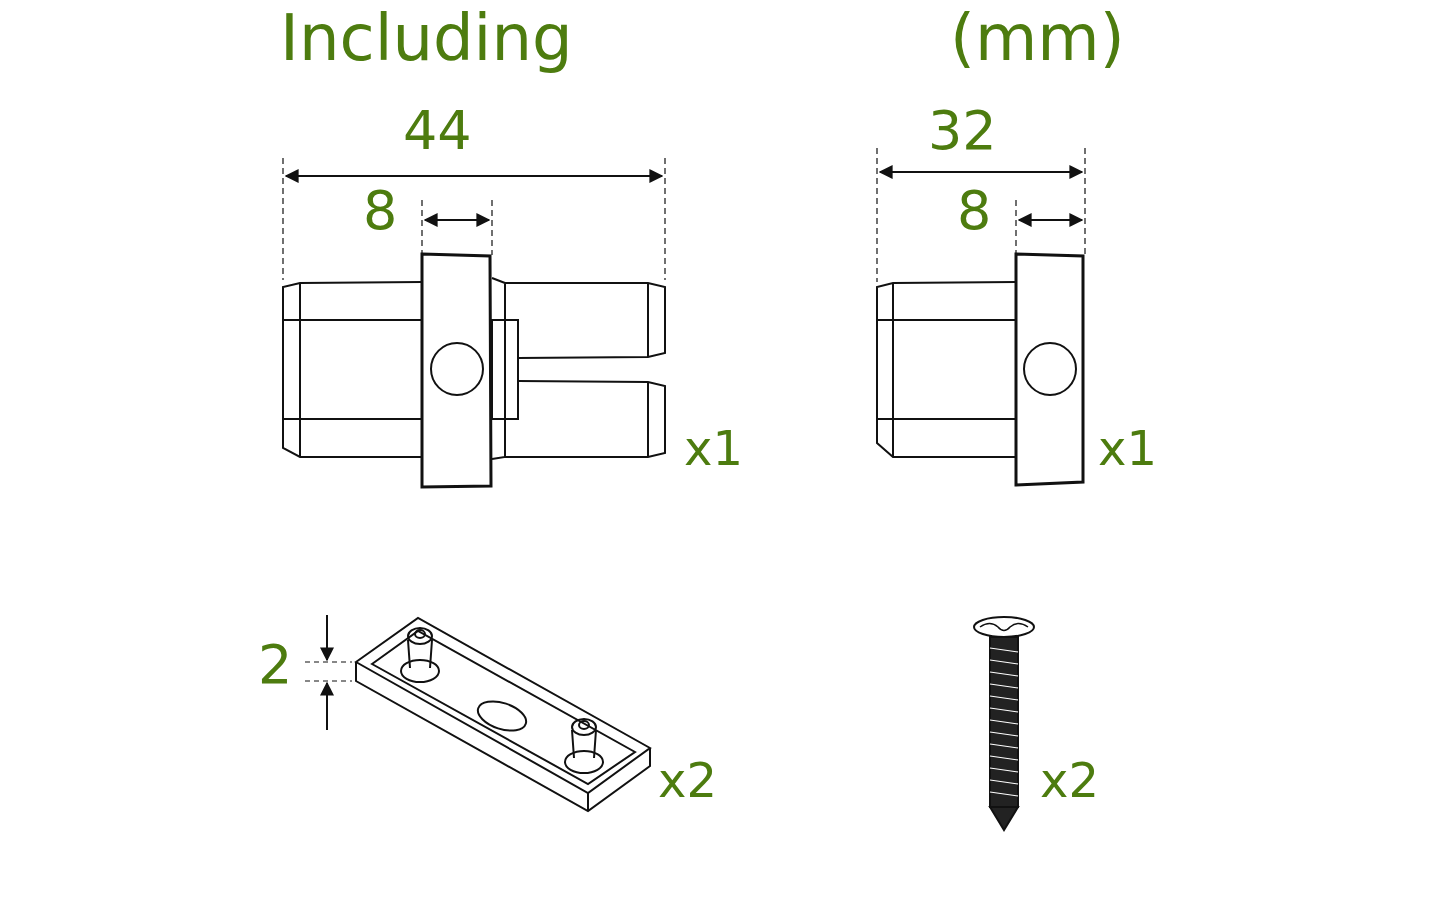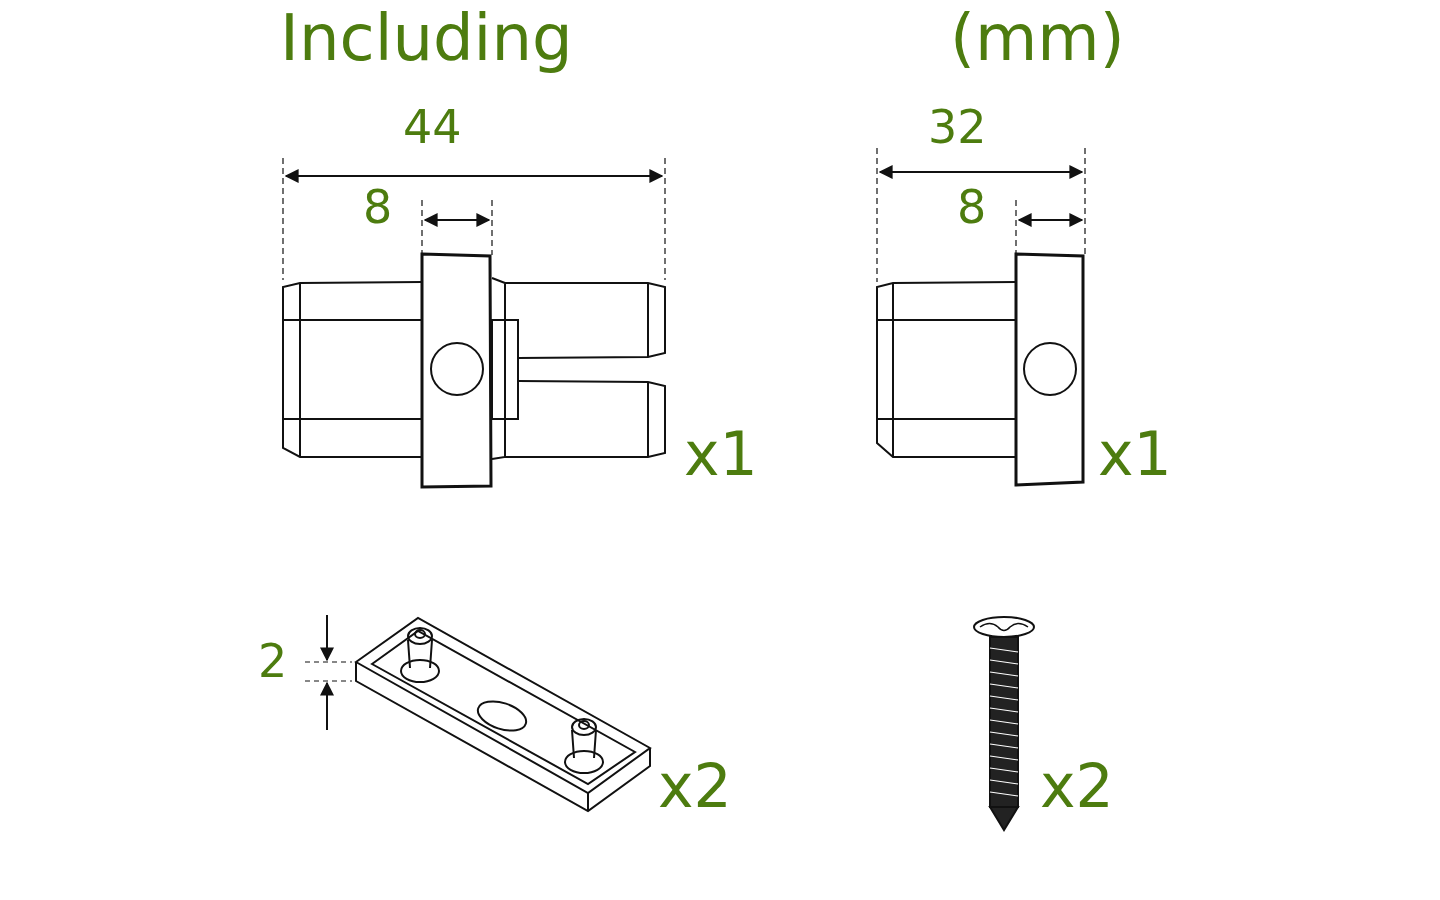--- a/index.html
+++ b/index.html
@@ -1,20 +1,20 @@
 <!DOCTYPE html>
 <html><head>
 <meta charset="utf-8">
 <style>
   html,body{margin:0;padding:0;background:#ffffff;}
   body{width:1440px;height:900px;position:relative;overflow:hidden;font-family:"DejaVu Sans","Liberation Sans",sans-serif;color:#111;}
   .txt{position:absolute;color:#4d7c0f;line-height:1;white-space:nowrap;}
   .title{font-size:64px;font-weight:400;letter-spacing:0px;}
-  .dim{font-size:46px;}
-  .qty{font-size:60px;}
+  .dim{font-size:54px;}
+  .qty{font-size:48px;}
   svg.draw{position:absolute;left:0;top:0;}
 </style>
 </head>
 <body>
 
 <div class="txt title" style="left:280px;top:6px;">Including</div>
 <div class="txt title" style="left:938px;top:6px;margin-left:12px;">(mm)</div>
 
 <div class="txt dim" style="left:403px;top:104px;">44</div>
 <div class="txt dim" style="left:363px;top:184px;">8</div>

